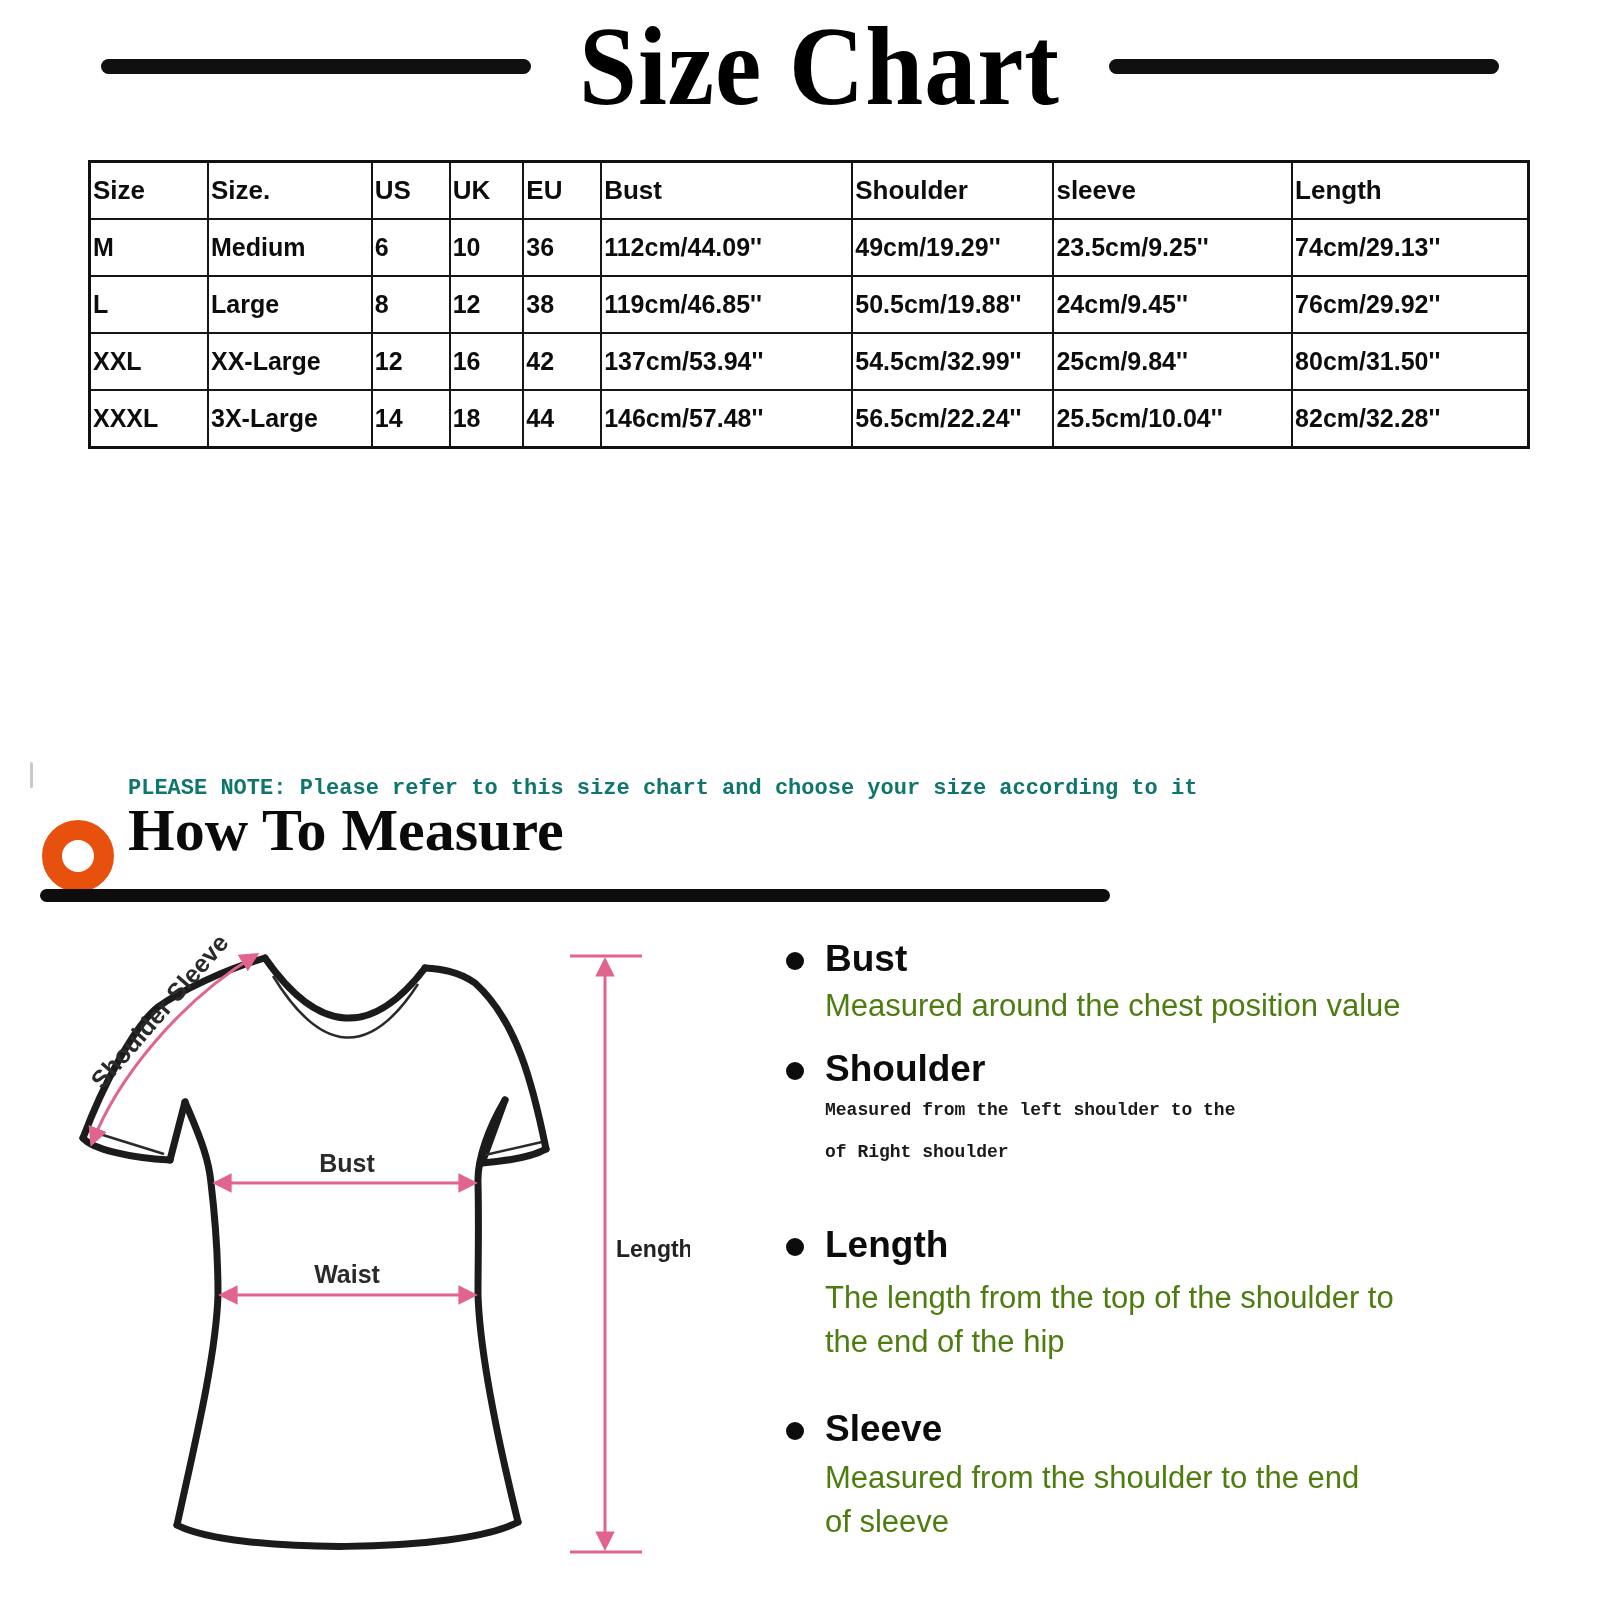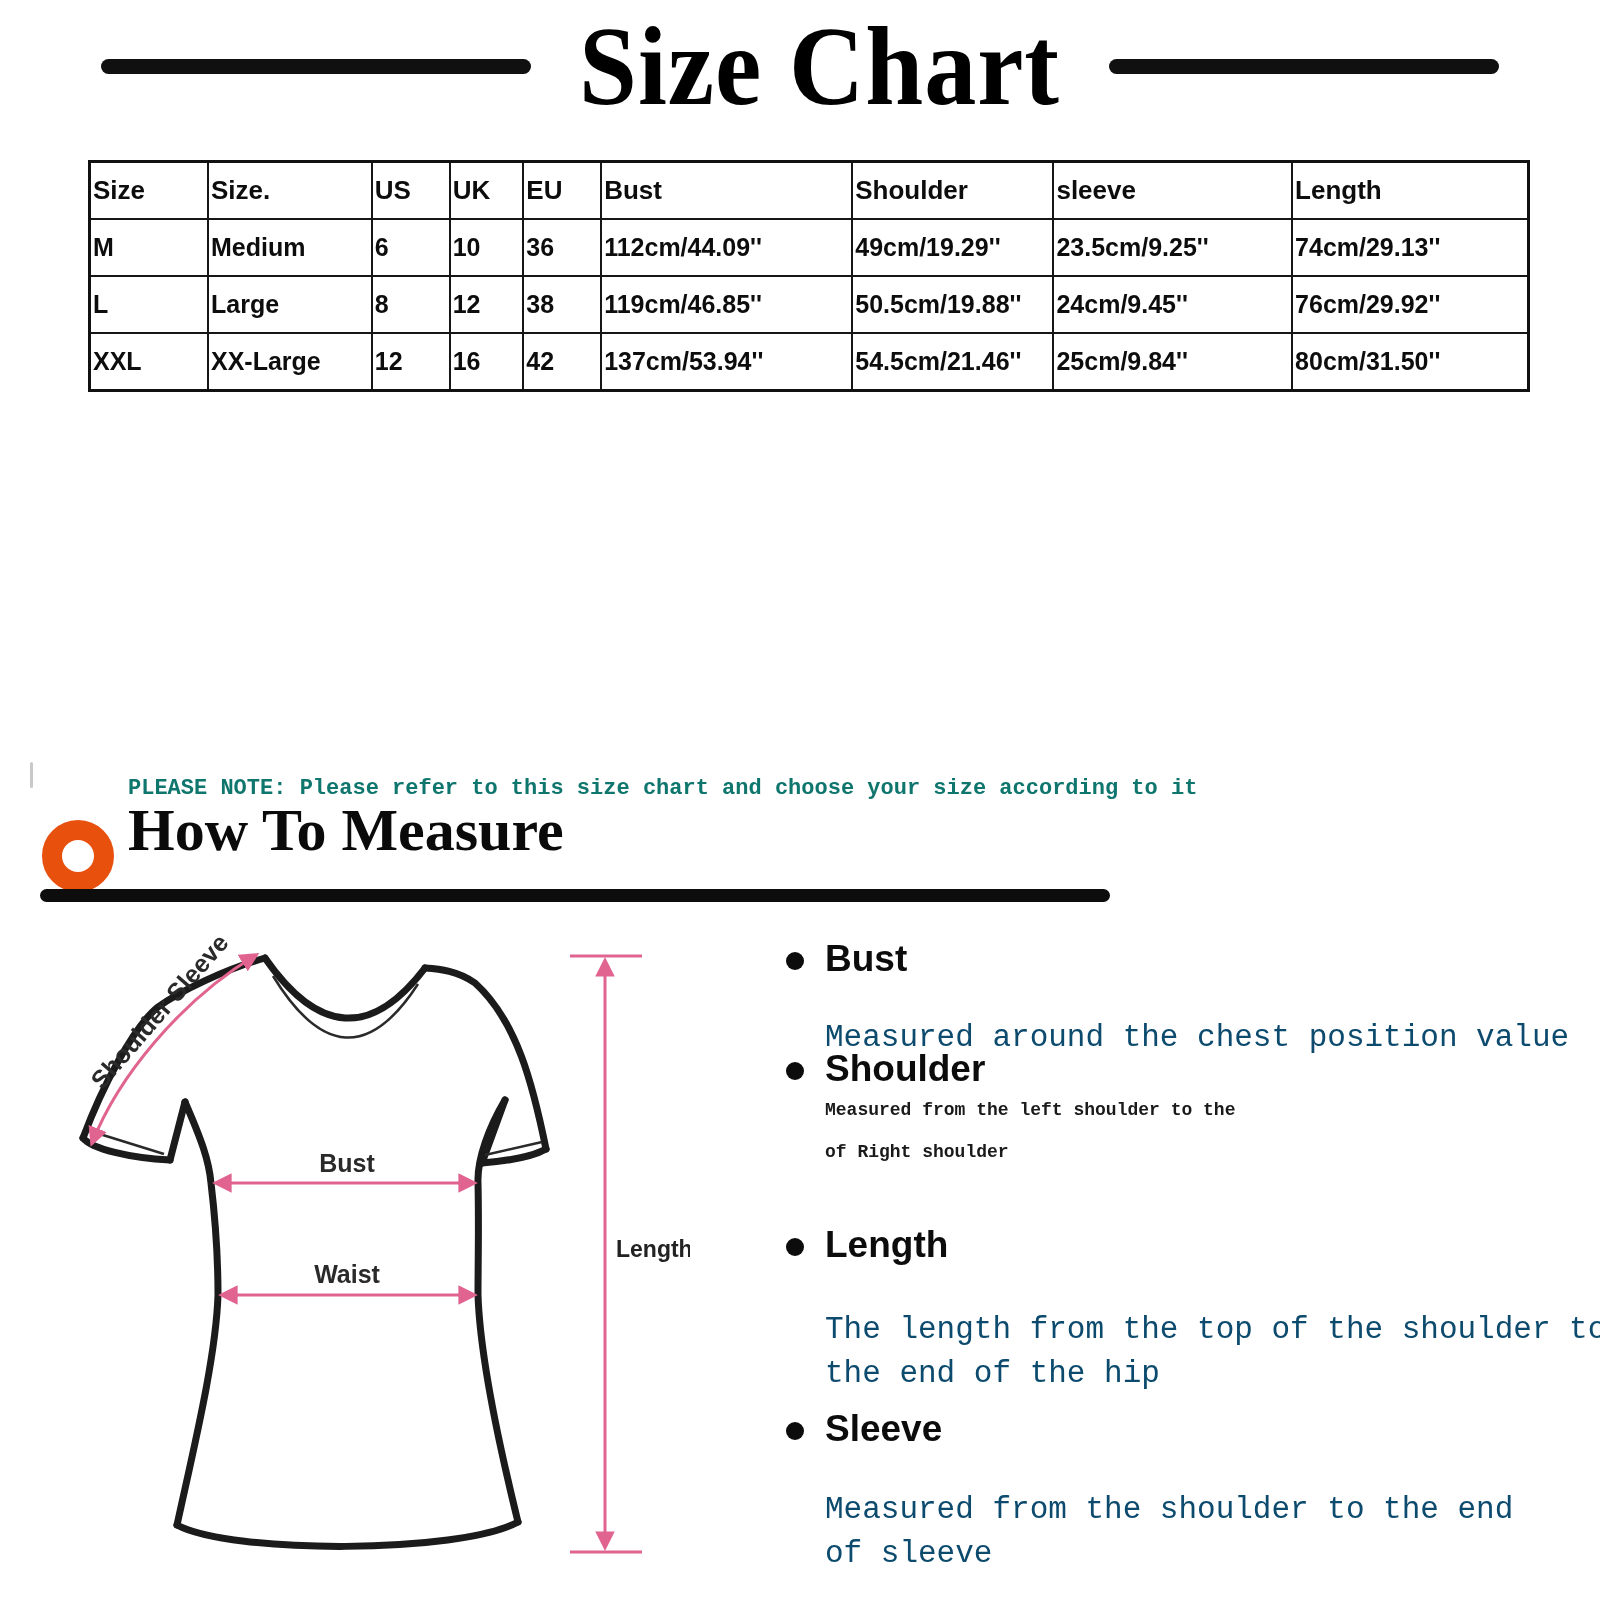--- a/index.html
+++ b/index.html
@@ -36,22 +36,22 @@
   .section-underline{position:absolute;left:40px;top:889px;width:1070px;height:13px;
         background:#0d0d0d;border-radius:7px;}
 
   
   .diagram{position:absolute;left:30px;top:925px;width:660px;height:645px;}
   .diagram text{font-family:"Liberation Sans",sans-serif;}
 
   
   .mg-item-heading{position:absolute;left:825px;font-size:37px;font-weight:bold;color:#0c0c0c;}
   .mg-bullet{position:absolute;left:786px;width:18px;height:18px;border-radius:50%;background:#0c0c0c;}
-  .mg-line-serif{position:absolute;left:825px;font-family:Liberation Mono, monospace;
-                 font-size:31px;color:#0c4a6e;white-space:nowrap;margin-top:32px;}
+  .mg-line-serif{position:absolute;left:825px;font-family:Liberation Sans, sans-serif;
+                 font-size:31px;color:#4d7c0f;white-space:nowrap;}
   .mg-line-mono{position:absolute;left:825px;font-family:"Liberation Mono",monospace;
                 font-size:18px;font-weight:bold;color:#1a1a1a;white-space:nowrap;}
 </style>
 </head>
 <body>
 
 <div id="canvas">
 
   <div class="title-row">
     <div class="title-bar left"></div>
@@ -94,23 +94,34 @@
       <td>24cm/9.45''</td>
       <td>76cm/29.92''</td>
     </tr>
     <tr>
       <td>XXL</td>
       <td>XX-Large</td>
       <td>12</td>
       <td>16</td>
       <td>42</td>
       <td>137cm/53.94''</td>
-      <td>54.5cm/21.46''</td>
+      <td>54.5cm/32.99''</td>
       <td>25cm/9.84''</td>
       <td>80cm/31.50''</td>
+    </tr>
+    <tr>
+      <td>XXXL</td>
+      <td>3X-Large</td>
+      <td>14</td>
+      <td>18</td>
+      <td>44</td>
+      <td>146cm/57.48''</td>
+      <td>56.5cm/22.24''</td>
+      <td>25.5cm/10.04''</td>
+      <td>82cm/32.28''</td>
     </tr>
   </tbody>
     </table>
 
   <div class="stray-mark"></div>
 
   <div class="note">PLEASE NOTE: Please refer to this size chart and choose your size according to it</div>
 
   <div class="ring"></div>
   <div class="section-heading">How To Measure</div>

